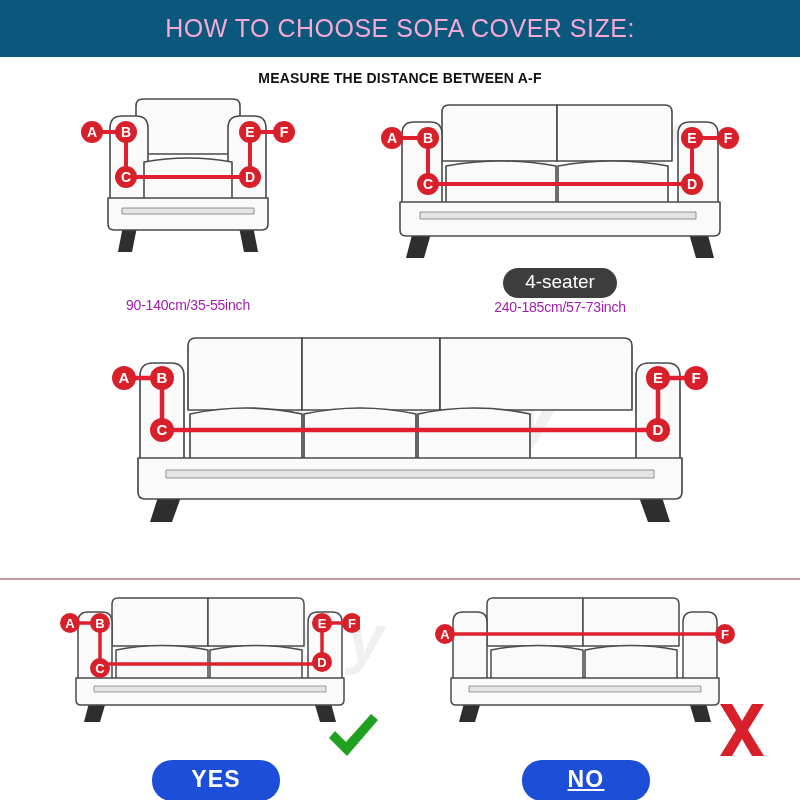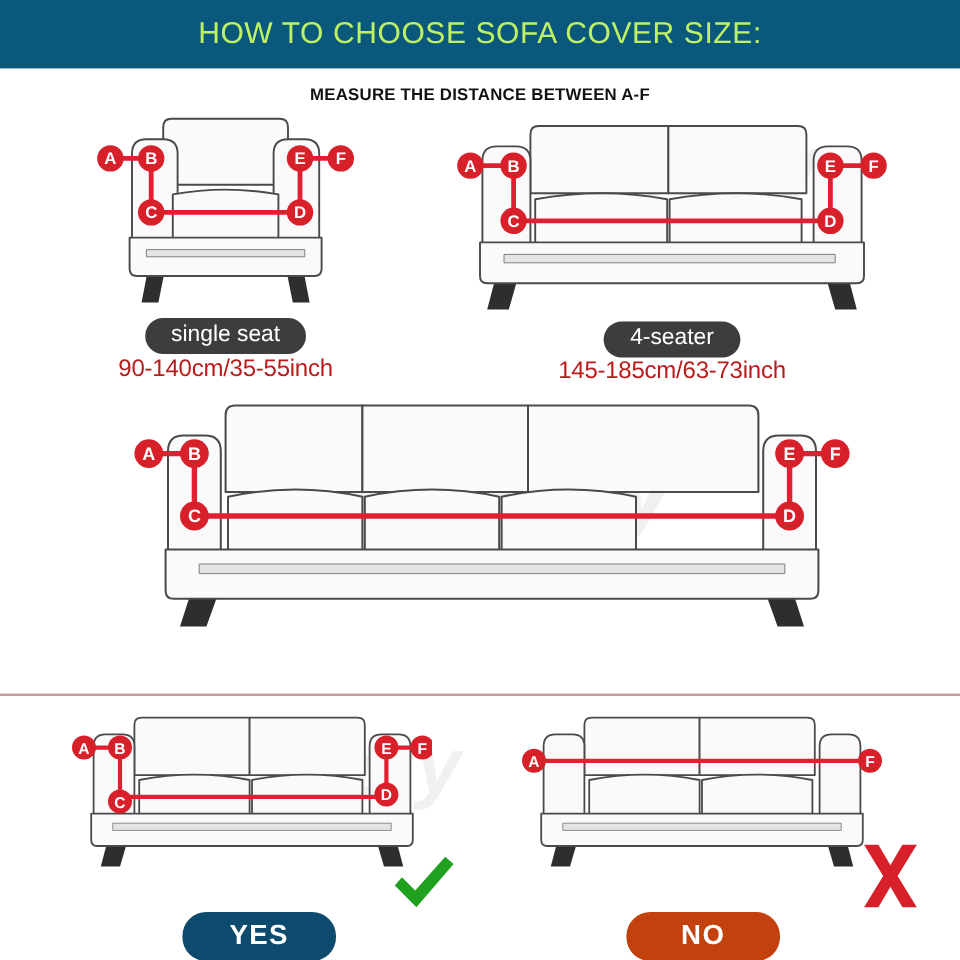--- a/index.html
+++ b/index.html
@@ -11,21 +11,21 @@
     overflow:hidden;
   }
 
   
   .header {
     width:800px; height:57px;
     background:#0a587c;
     display:flex; align-items:center; justify-content:center;
   }
   .header-title {
-    color:#bef264;
+    color:#f9a8d4;
     font-size:25px;
     font-weight:400;
     letter-spacing:.5px;
     white-space:nowrap;
   }
   .subtitle {
     text-align:center;
     font-size:14px;
     font-weight:bold;
     color:#111111;
@@ -62,22 +62,22 @@
     color:#ffffff;
     border-radius:22px;
     font-size:19px;
     text-align:center;
     padding:3px 22px 5px;
     display:inline-block;
     white-space:nowrap;
     line-height:1.15;
   }
   .measure {
-    color:#b91c1c;
-    font-size:20px;
+    color:#a21caf;
+    font-size:14px;
     white-space:nowrap;
     letter-spacing:-.2px;
   }
 
   .label-row { position:absolute; display:flex; align-items:center; gap:14px; }
 
   
   .divider {
     position:absolute;
     left:0; top:578px;
@@ -91,22 +91,22 @@
     position:absolute;
     border-radius:20px;
     color:#ffffff;
     font-size:23px;
     font-weight:bold;
     letter-spacing:1.2px;
     text-align:center;
     padding:6px 0 8px;
     width:128px;
   }
-  .verdict-yes { background:#0c4a6e; }
-  .verdict-no  { background:#c2410c; }
+  .verdict-yes { background:#1d4ed8; }
+  .verdict-no  { background:#1d4ed8;text-decoration:underline; }
 
   .mark { position:absolute; }
 </style>
 </head>
 <body>
 
 <div class="header">
   <div class="header-title">HOW TO CHOOSE SOFA COVER SIZE:</div>
 </div>
 <div class="subtitle">MEASURE THE DISTANCE BETWEEN A-F</div>
@@ -155,23 +155,20 @@
         <text x="48" y="90" text-anchor="middle" fill="#fff" font-size="14" font-weight="bold" font-family="Liberation Sans, sans-serif">C</text>
         <circle cx="172" cy="85" r="11" fill="#d8202a"></circle>
         <text x="172" y="90" text-anchor="middle" fill="#fff" font-size="14" font-weight="bold" font-family="Liberation Sans, sans-serif">D</text>
         <circle cx="172" cy="40" r="11" fill="#d8202a"></circle>
         <text x="172" y="45" text-anchor="middle" fill="#fff" font-size="14" font-weight="bold" font-family="Liberation Sans, sans-serif">E</text>
         <circle cx="206" cy="40" r="11" fill="#d8202a"></circle>
         <text x="206" y="45" text-anchor="middle" fill="#fff" font-size="14" font-weight="bold" font-family="Liberation Sans, sans-serif">F</text>
       </g>
     </svg>
   </div>
-  <div style="position:absolute; left:78px; top:265px; width:220px; text-align:center;">
-    <span class="pill">single seat</span>
-  </div>
   <div style="position:absolute; left:58px; top:296px; width:260px; text-align:center;">
     <span class="measure">90-140cm/35-55inch</span>
   </div>
 
   <div class="unit" style="left:380px; top:100px; width:360px;">
     <svg class="sofa-svg" width="360" height="170" viewBox="0 0 360 170">
       <g fill="#fafafa" stroke="#4a4a4a" stroke-width="1.6" stroke-linejoin="round">
         <path d="M38 112 L26 158 L44 158 L56 116 Z" fill="#2e2e2e" stroke="none"></path>
         <path d="M322 112 L334 158 L316 158 L304 116 Z" fill="#2e2e2e" stroke="none"></path>
 
@@ -209,21 +206,21 @@
         <text x="312" y="43" text-anchor="middle" fill="#fff" font-size="14" font-weight="bold" font-family="Liberation Sans, sans-serif">E</text>
         <circle cx="348" cy="38" r="11" fill="#d8202a"></circle>
         <text x="348" y="43" text-anchor="middle" fill="#fff" font-size="14" font-weight="bold" font-family="Liberation Sans, sans-serif">F</text>
       </g>
     </svg>
   </div>
   <div style="position:absolute; left:460px; top:268px; width:200px; text-align:center;">
     <span class="pill">4-seater</span>
   </div>
   <div style="position:absolute; left:440px; top:298px; width:240px; text-align:center;">
-    <span class="measure">145-185cm/63-73inch</span>
+    <span class="measure">240-185cm/57-73inch</span>
   </div>
 
   <div class="unit" style="left:110px; top:332px; width:600px;">
     <svg class="sofa-svg" width="600" height="200" viewBox="0 0 600 200">
       <g fill="#fafafa" stroke="#4a4a4a" stroke-width="1.7" stroke-linejoin="round">
         <path d="M58 134 L40 190 L62 190 L80 140 Z" fill="#2e2e2e" stroke="none"></path>
         <path d="M542 134 L560 190 L538 190 L520 140 Z" fill="#2e2e2e" stroke="none"></path>
 
         <path d="M78 14 q0-8 8-8 h106 v72 h-114 z"></path>
         <path d="M192 6 h138 v72 h-138 z"></path>

